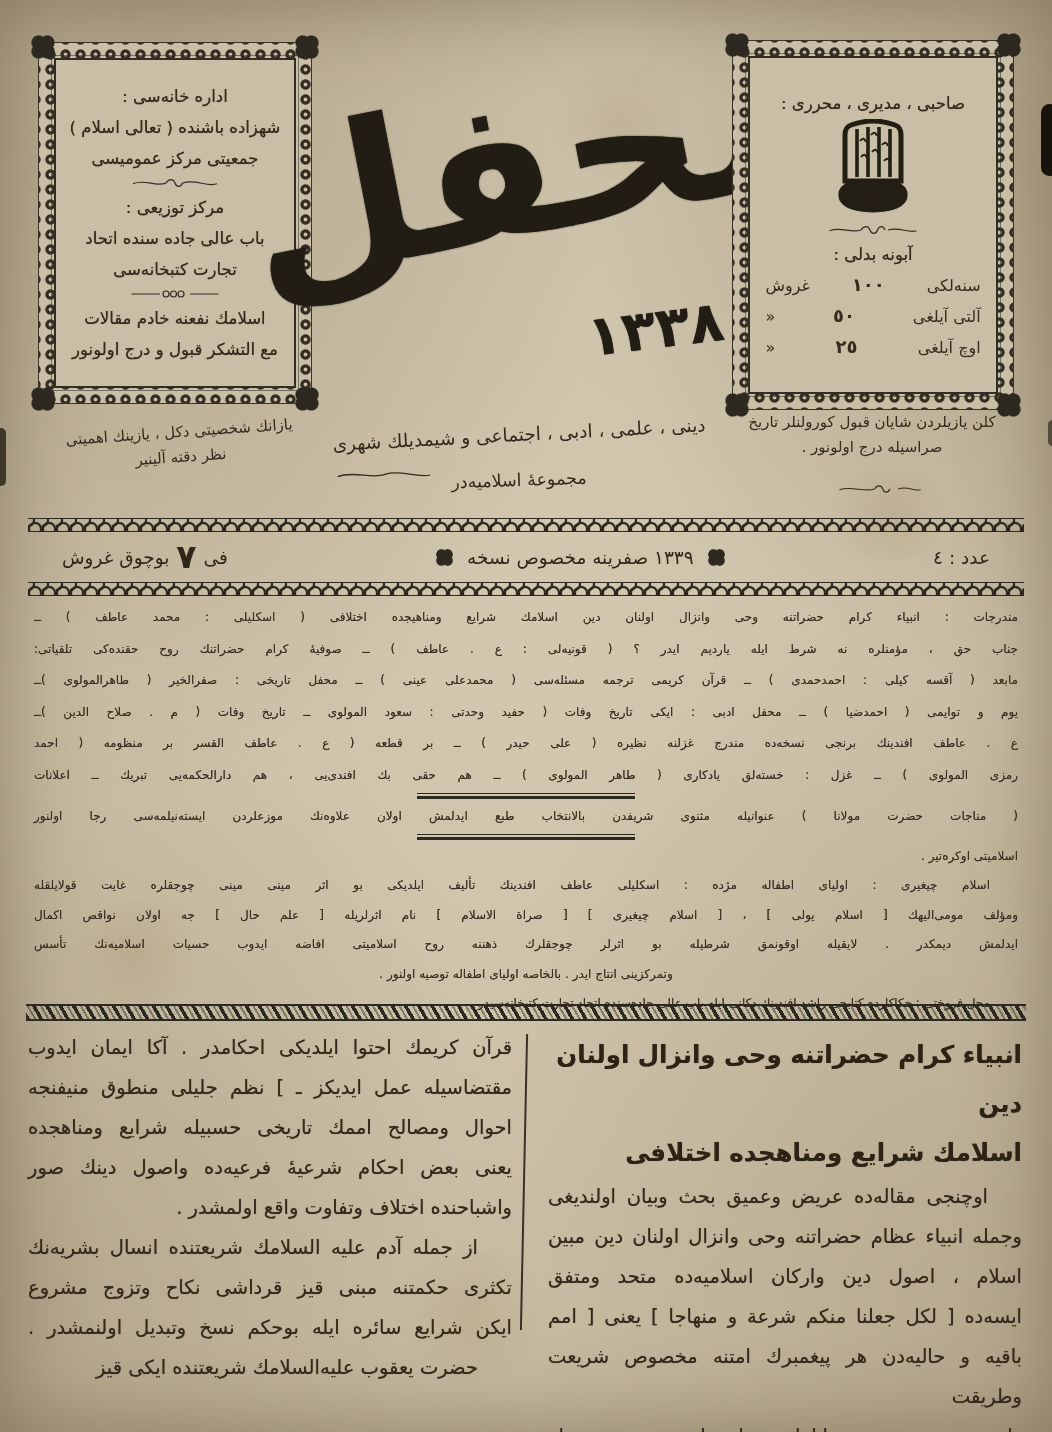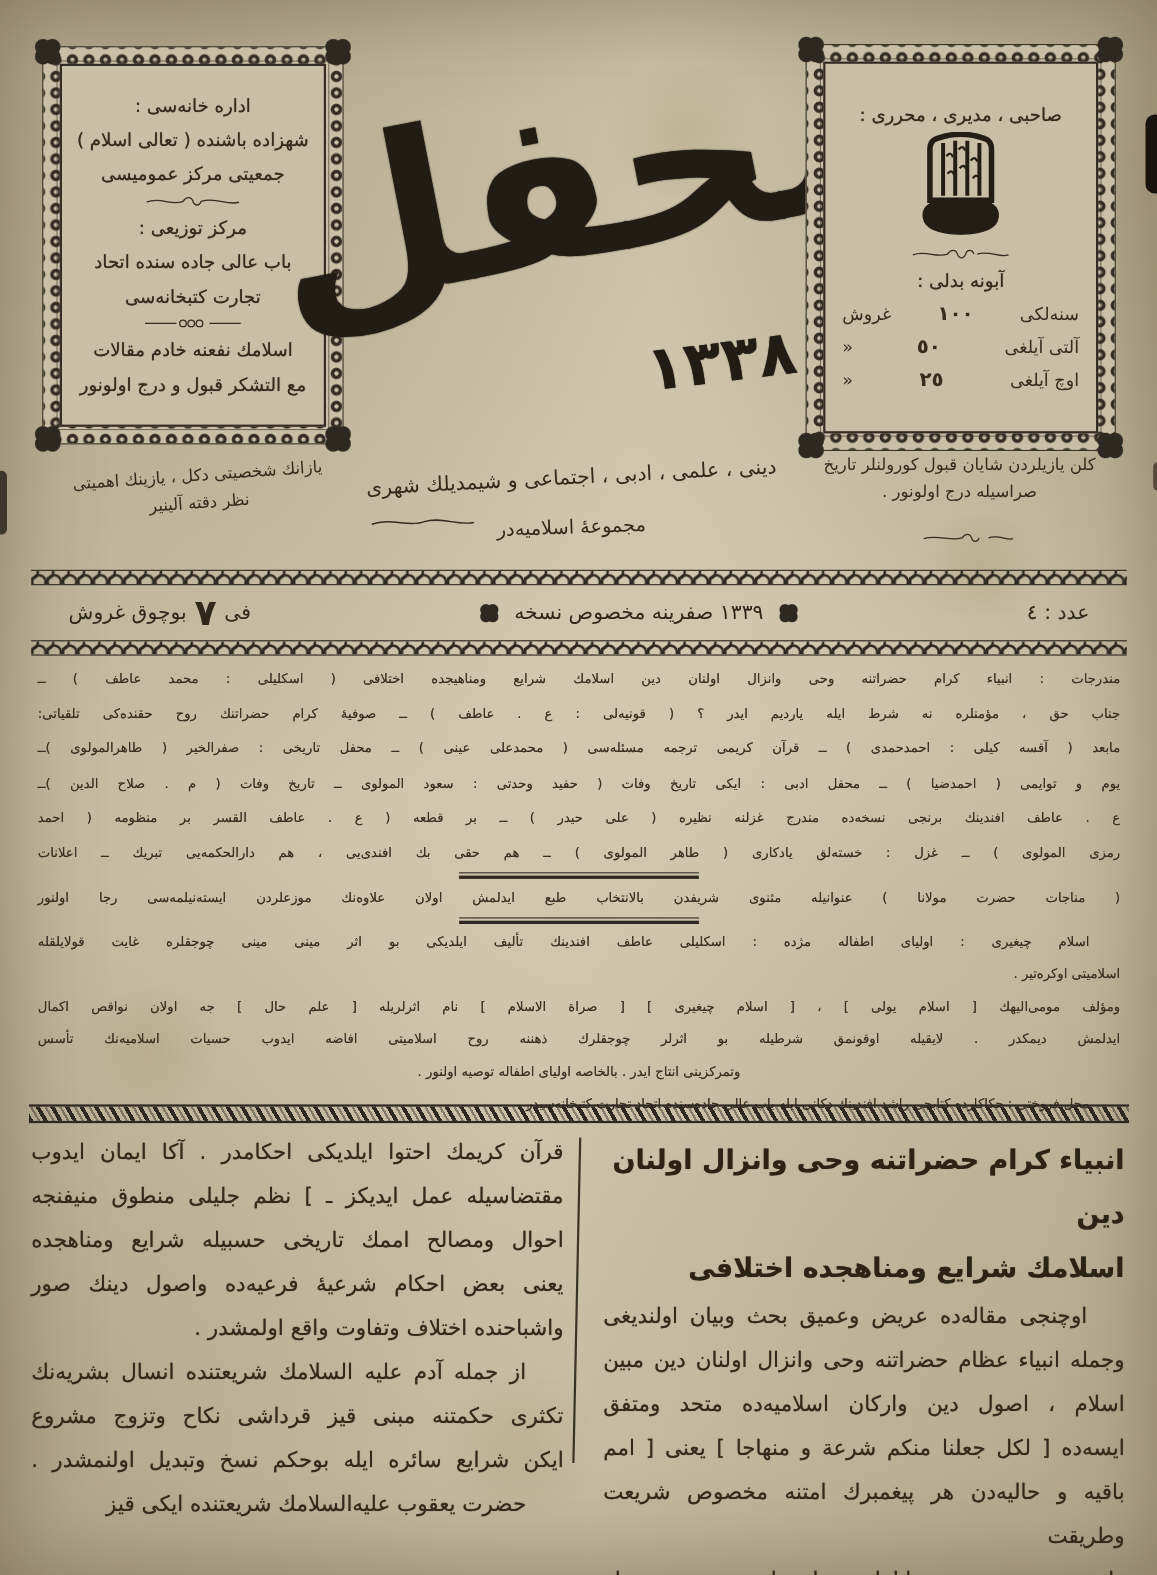--- a/index.html
+++ b/index.html
@@ -214,22 +214,22 @@
   <div class="contents">
     <div class="cl j">مندرجات : انبیاء کرام حضراتنه وحی وانزال اولنان دین اسلامك شرایع ومناهیجده اختلافی ( اسکلیلی : محمد عاطف ) ــ</div>
     <div class="cl j">جناب حق ، مؤمنلره نه شرط ایله یاردیم ایدر ؟ ( قونیه‌لی : ع . عاطف ) ــ صوفیهٔ کرام حضراتنك روح حقنده‌کی تلقیاتی:</div>
     <div class="cl j">مابعد ( آقسه کیلی : احمدحمدی ) ــ قرآن کریمی ترجمه مسئله‌سی ( محمدعلی عینی ) ــ محفل تاریخی : صفرالخیر ( طاهرالمولوی )ــ</div>
     <div class="cl j">یوم و توایمی ( احمدضیا ) ــ محفل ادبی : ایکی تاریخ وفات ( حفید وحدتی : سعود المولوی ــ تاریخ وفات ( م . صلاح الدین )ــ</div>
     <div class="cl j">ع . عاطف افندینك برنجی نسخه‌ده مندرج غزلنه نظیره ( علی حیدر ) ــ بر قطعه ( ع . عاطف القسر بر منظومه ( احمد</div>
     <div class="cl j">رمزی المولوی ) ــ غزل : خسته‌لق یادکاری ( طاهر المولوی ) ــ هم حقی بك افندی‌یی ، هم دارالحکمه‌یی تبریك ــ اعلانات</div>
     <div class="rulesep"></div>
     <div class="cl j">( مناجات حضرت مولانا ) عنوانیله مثنوی شریفدن بالانتخاب طبع ایدلمش اولان علاوه‌نك موزعلردن ایسته‌نیلمه‌سی رجا اولنور</div>
     <div class="rulesep"></div>
+    <div class="cl s2">اسلامیتی اوکره‌تیر .</div>
     <div class="cl s2 j ind">اسلام چیغیری : اولیای اطفاله مژده : اسکلیلی عاطف افندینك تألیف ایلدیکی بو اثر مینی مینی چوجقلره غایت قولایلقله</div>
-    <div class="cl s2">اسلامیتی اوکره‌تیر .</div>
     <div class="cl s2 j">ومؤلف مومی‌الیهك [ اسلام یولی ] ، [ اسلام چیغیری ] [ صراة الاسلام ] نام اثرلریله [ علم حال ] جه اولان نواقص اکمال</div>
     <div class="cl s2 j">ایدلمش دیمکدر . لایقیله اوقونمق شرطیله بو اثرلر چوجقلرك ذهننه روح اسلامیتی افاضه ایدوب حسیات اسلامیه‌نك تأسس</div>
     <div class="cl s2 ctrd">وتمرکزینی انتاج ایدر . بالخاصه اولیای اطفاله توصیه اولنور .</div>
     <div class="cl s2 ind">محل فروختی : حکاکارده کتابجی راشد افندینك دکانی ایله باب عالی جاده‌سنده اتحاد تجارت کتبخانه‌سیدر .</div>
   </div>
 
   <div class="hatch"></div>
 
   <div class="coldiv"></div>
 

